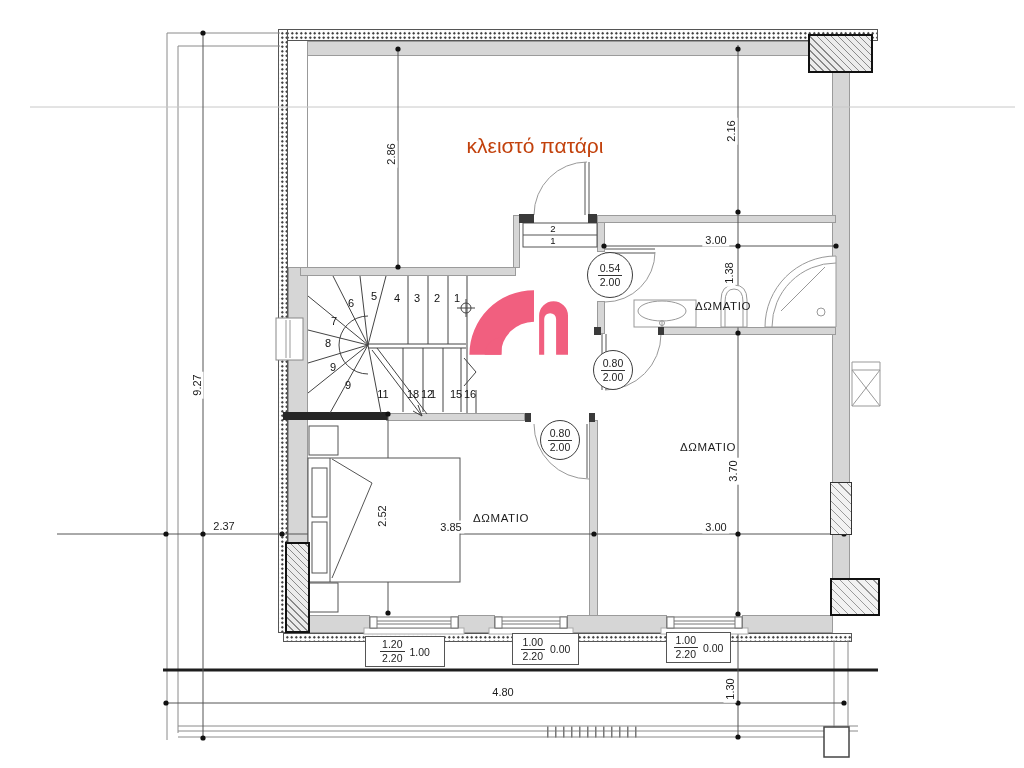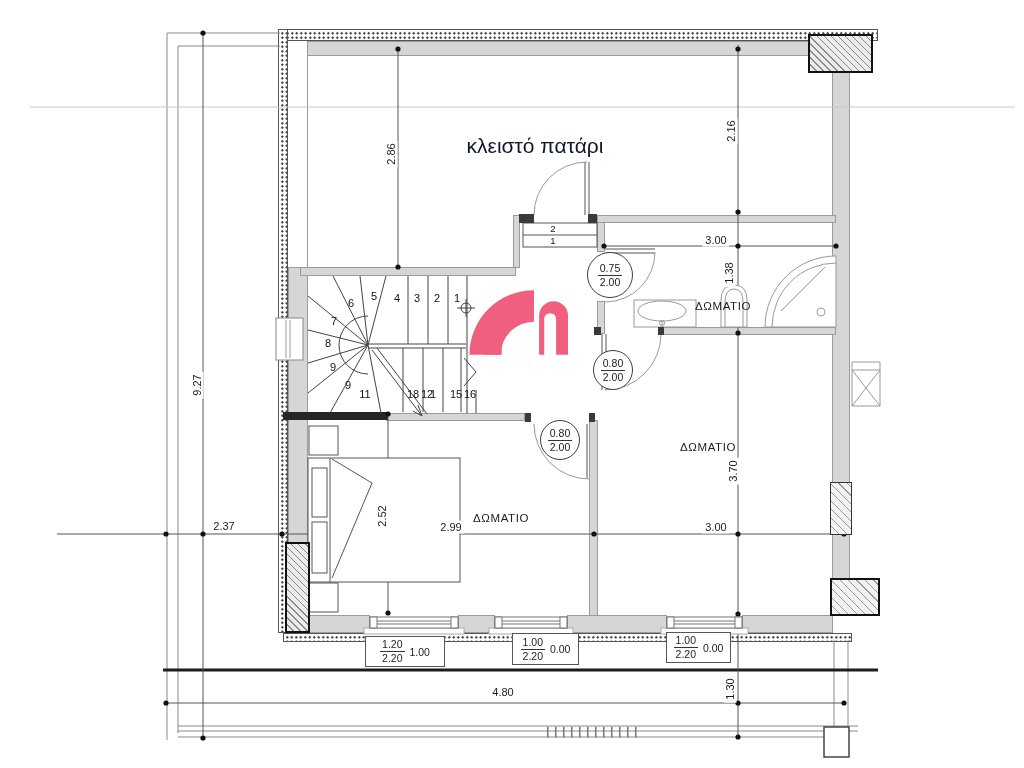--- a/index.html
+++ b/index.html
@@ -15,21 +15,21 @@
      background-size:4.5px 4.5px;background-position:1px 1px;}
   .hatch{position:absolute;z-index:6;background:repeating-linear-gradient(45deg,rgba(0,0,0,0) 0 4px,#8a8a8a 4px 5px),#ececec;
      border:2.5px solid #111;box-sizing:border-box;}
   .hatch-lt{position:absolute;z-index:6;background:repeating-linear-gradient(45deg,rgba(0,0,0,0) 0 5px,#9a9a9a 5px 6px),#f2f2f2;
      border:1.5px solid #333;box-sizing:border-box;}
   .dim{position:absolute;z-index:8;font-size:11px;line-height:1;background:#fff;padding:1px 3px;
        transform:translate(-50%,-50%);white-space:nowrap;color:#1c1c1c;}
   .dim.vert{transform:translate(-50%,-50%) rotate(-90deg);}
   .room-label{position:absolute;z-index:8;font-size:11.5px;letter-spacing:.6px;color:#1c1c1c;
        transform:translate(-50%,-50%);white-space:nowrap;background:transparent;}
-  .title{position:absolute;z-index:8;font-size:21px;color:#0f172a;transform:translate(-50%,-50%);white-space:nowrap;}
+  .title{position:absolute;z-index:8;font-size:21px;color:#c2410c;transform:translate(-50%,-50%);white-space:nowrap;}
   .dcircle{position:absolute;z-index:9;background:#fff;border:1.5px solid #3d3d3d;border-radius:50%;
        display:flex;align-items:center;justify-content:center;box-sizing:border-box;}
   .frac{display:flex;flex-direction:column;align-items:center;font-size:10.5px;line-height:1.2;color:#1c1c1c;}
   .frac .top{border-bottom:1px solid #333;padding:0 2px;}
   .frac .bot{padding:0 2px;}
   .wbox{position:absolute;z-index:9;border:1px solid #555;background:#fff;display:flex;align-items:center;
        justify-content:center;gap:5px;box-sizing:border-box;}
   .wbox .frac{font-size:10.5px;}
   .sill{font-size:10.5px;color:#1c1c1c;}
   .snum{position:absolute;z-index:8;font-size:11px;color:#111;transform:translate(-50%,-50%);line-height:1;}
@@ -238,27 +238,27 @@
 
   <div class="dim vert" style="left:391px;top:154px;">2.86</div>
   <div class="dim vert" style="left:731px;top:131px;">2.16</div>
   <div class="dim vert" style="left:197px;top:385px;">9.27</div>
   <div class="dim vert" style="left:729px;top:273px;">1.38</div>
   <div class="dim vert" style="left:382px;top:516px;">2.52</div>
   <div class="dim vert" style="left:733px;top:471px;">3.70</div>
   <div class="dim vert" style="left:730px;top:689px;">1.30</div>
   <div class="dim" style="left:716px;top:240px;">3.00</div>
   <div class="dim" style="left:224px;top:526px;">2.37</div>
-  <div class="dim" style="left:451px;top:527px;">2.99</div>
+  <div class="dim" style="left:451px;top:527px;">3.85</div>
   <div class="dim" style="left:716px;top:527px;">3.00</div>
   <div class="dim" style="left:503px;top:692px;">4.80</div>
 
   <div class="dcircle" style="left:587px;top:252px;width:46px;height:46px;">
     <div class="frac">
-        <span class="top">0.75</span>
+        <span class="top">0.54</span>
         <span class="bot">2.00</span>
       </div>
   </div>
   <div class="dcircle" style="left:593px;top:350px;width:40px;height:40px;">
     <div class="frac">
         <span class="top">0.80</span>
         <span class="bot">2.00</span>
       </div>
   </div>
   <div class="dcircle" style="left:540px;top:420px;width:40px;height:40px;">
@@ -293,21 +293,21 @@
   <div class="snum" style="left:457px;top:298px;">1</div>
   <div class="snum" style="left:437px;top:298px;">2</div>
   <div class="snum" style="left:417px;top:298px;">3</div>
   <div class="snum" style="left:397px;top:298px;">4</div>
   <div class="snum" style="left:374px;top:296px;">5</div>
   <div class="snum" style="left:351px;top:303px;">6</div>
   <div class="snum" style="left:334px;top:321px;">7</div>
   <div class="snum" style="left:328px;top:343px;">8</div>
   <div class="snum" style="left:333px;top:367px;">9</div>
   <div class="snum" style="left:348px;top:385px;">9</div>
-  <div class="snum" style="left:365px;top:394px;">11</div>
+  <div class="snum" style="left:383px;top:394px;">11</div>
   <div class="snum" style="left:411px;top:394px;margin-left:16px;">12</div>
   <div class="snum" style="left:413px;top:394px;">18</div>
   <div class="snum" style="left:433px;top:394px;">1</div>
   <div class="snum" style="left:456px;top:394px;">15</div>
   <div class="snum" style="left:470px;top:394px;text-align:center;">16</div>
 
   <div class="lnum" style="left:553px;top:229px;">2</div>
   <div class="lnum" style="left:553px;top:241px;">1</div>
 
 </div>

